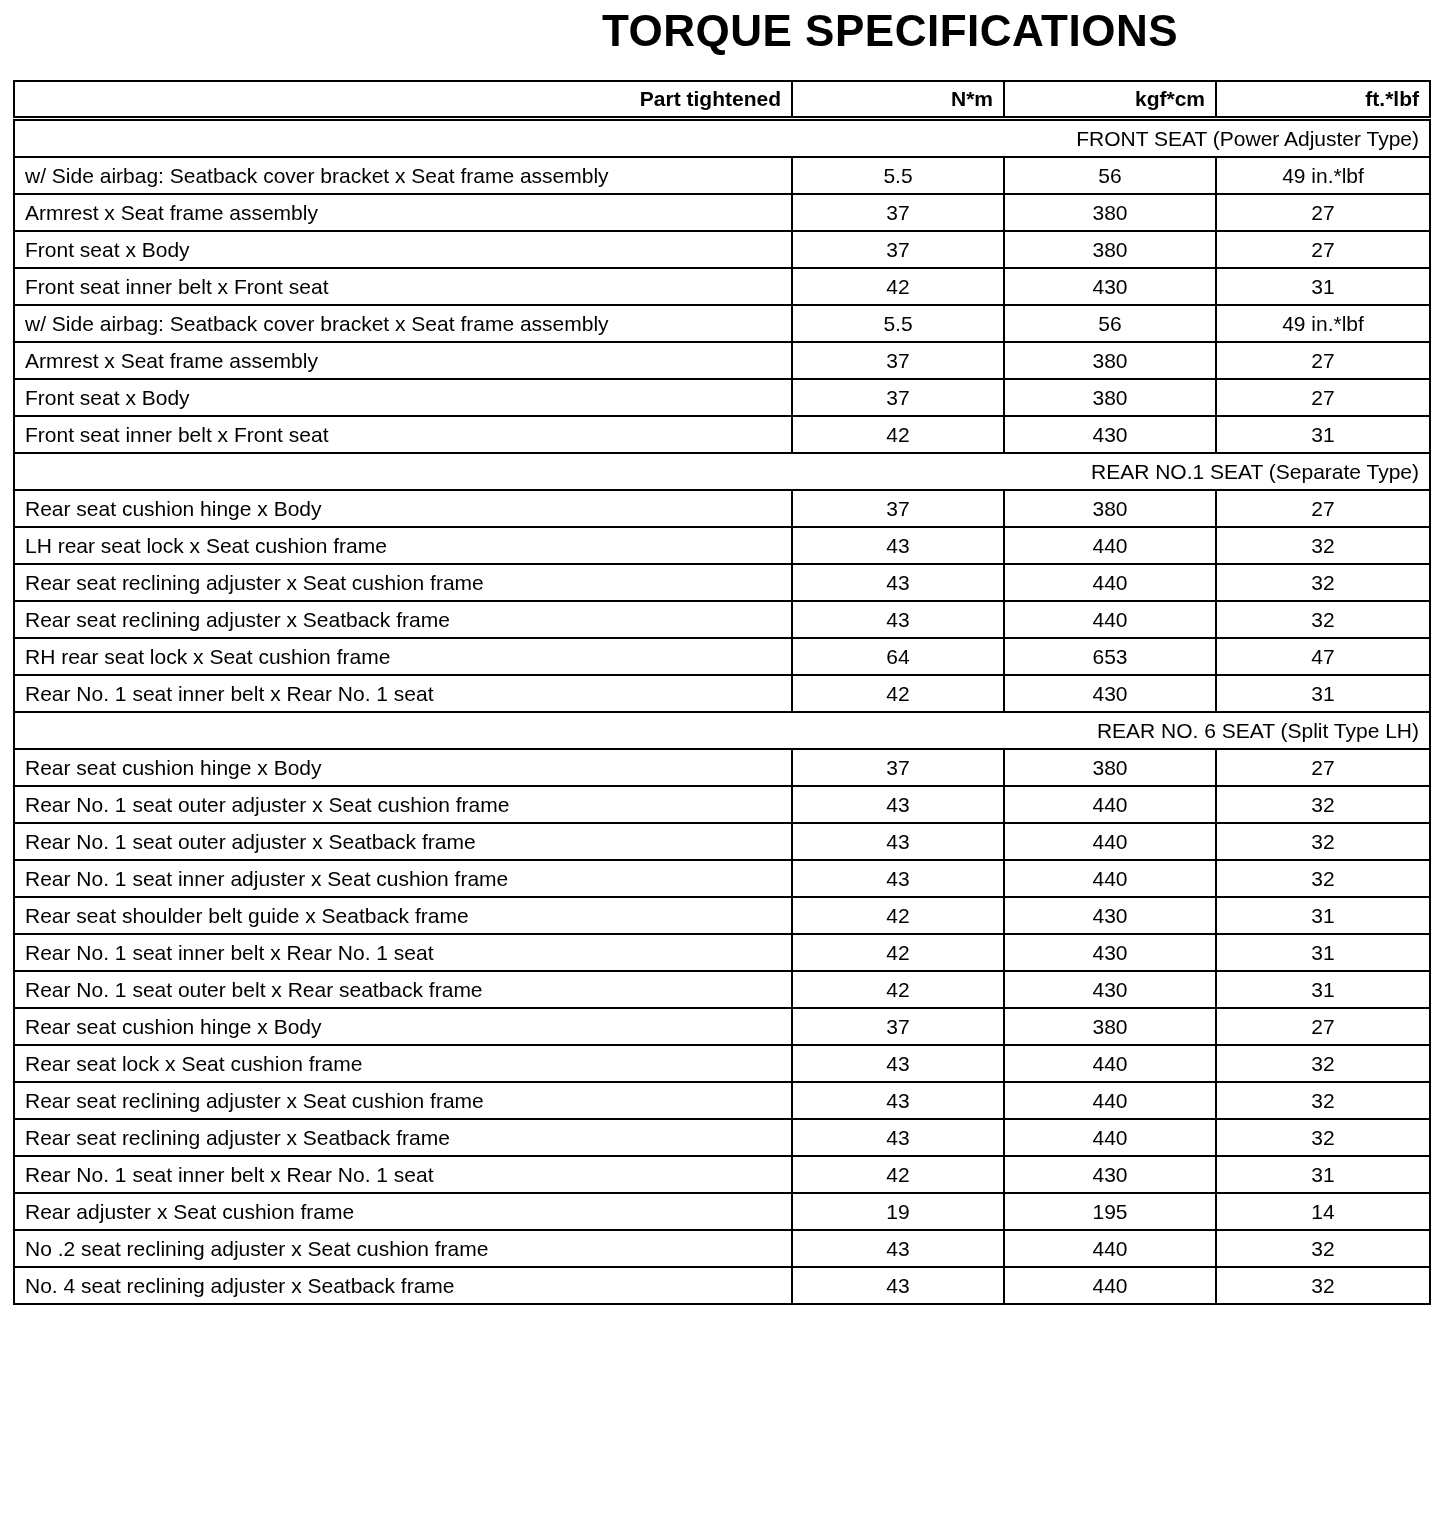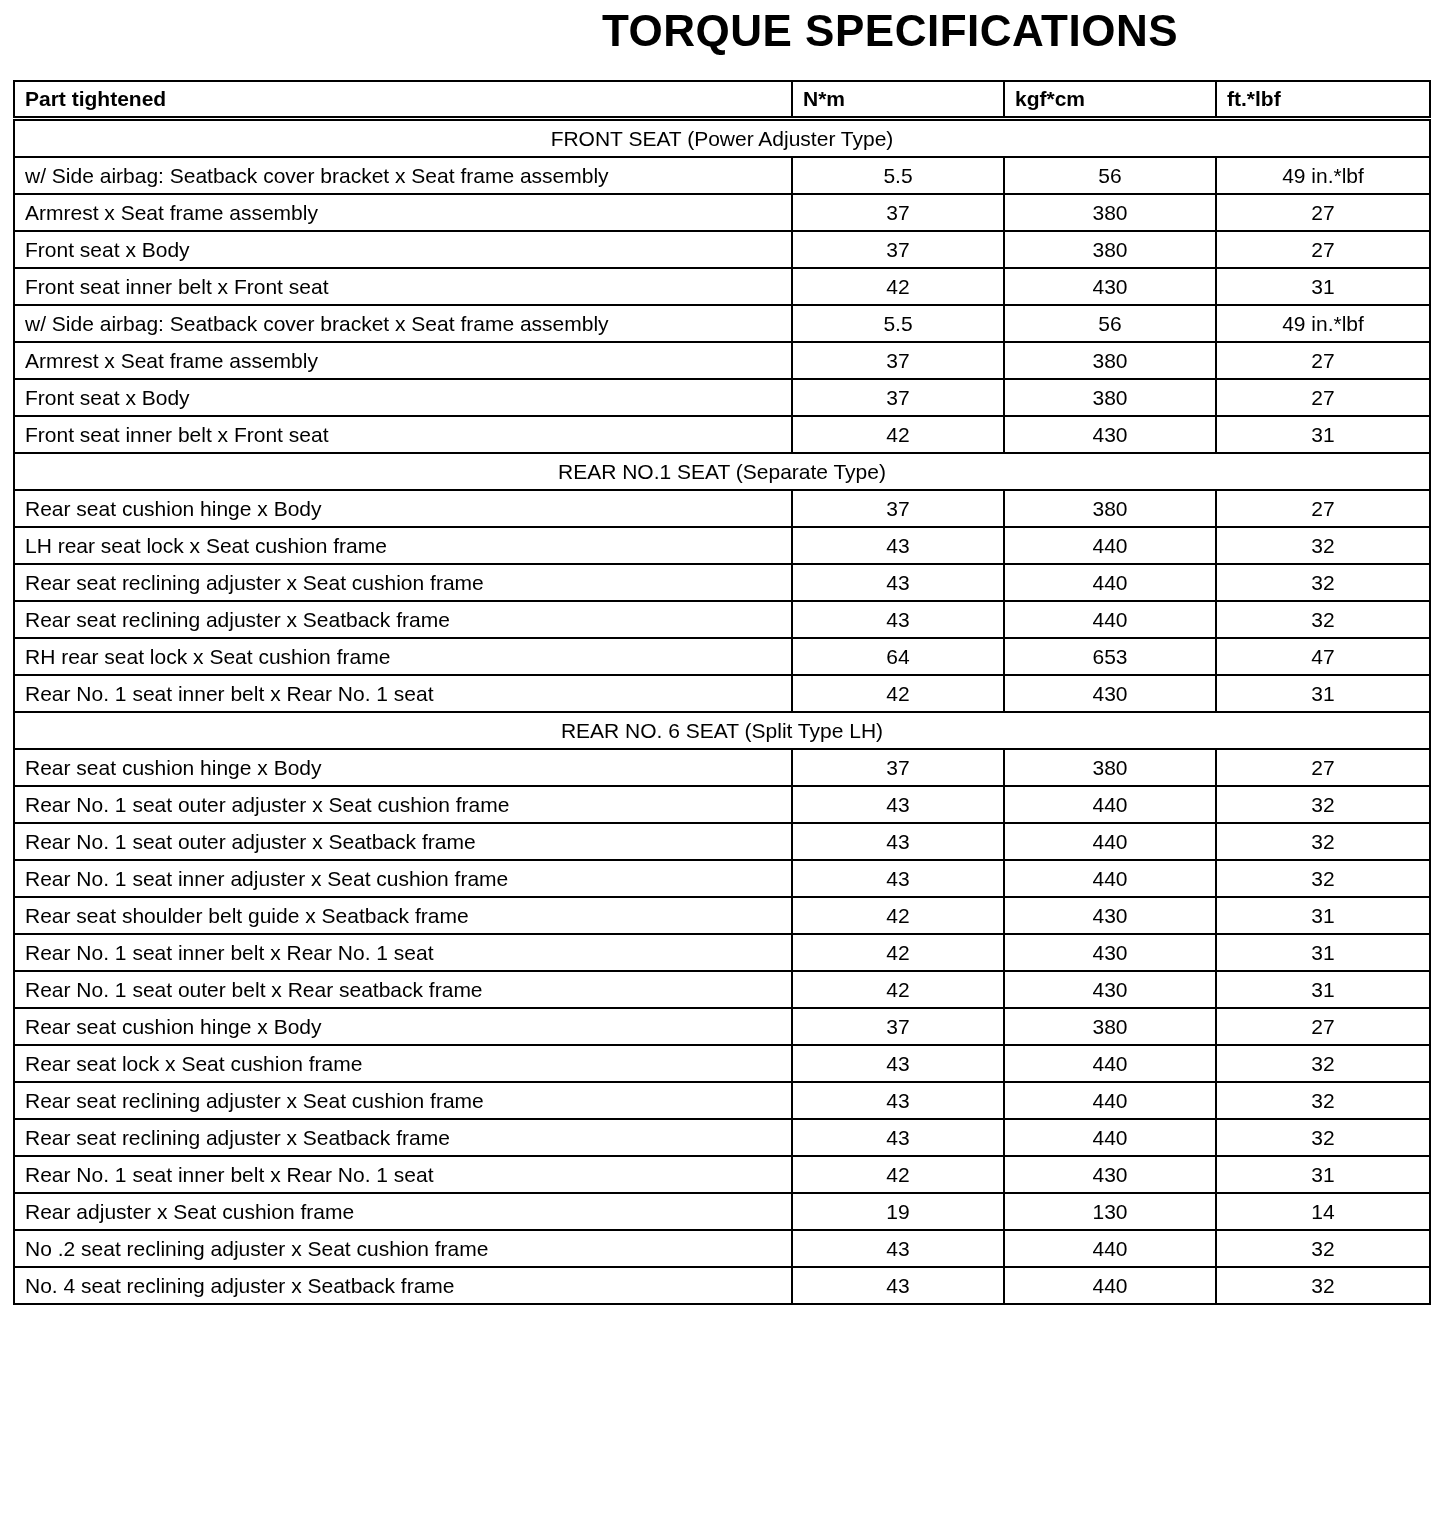--- a/index.html
+++ b/index.html
@@ -1,22 +1,22 @@
 <!DOCTYPE html>
 <html><head>
 <meta charset="utf-8">
 <style>
   html, body { margin:0; padding:0; background:#ffffff; }
   body { width:1456px; height:1538px; position:relative; font-family:"Liberation Sans", sans-serif; color:#000; overflow:hidden; }
   .title { position:absolute; left:0; width:1780px; top:6px; text-align:center; font-weight:bold; font-size:44px; letter-spacing:0.5px; }
   table.spec { position:absolute; left:13px; top:80px; width:1418px; border-collapse:collapse; table-layout:fixed; }
   table.spec td, table.spec th { border:2px solid #000; padding:0 10px; height:35px; font-size:21px; font-weight:normal; white-space:nowrap; overflow:hidden; }
-  table.spec thead th { font-weight:bold; text-align:left; border-bottom:5px double #000; height:34px; }
+  table.spec thead th { font-weight:bold; text-align:right; border-bottom:5px double #000; height:34px; }
   table.spec td.num { text-align:center; }
-  table.spec tr.section td { text-align:center;margin-top:22px; }
+  table.spec tr.section td { text-align:right;margin-top:22px; }
   col.c1 { width:778px; } col.c2 { width:212px; } col.c3 { width:212px; } col.c4 { width:214px; }
 </style>
 </head>
 <body>
 
 <div class="title">TORQUE SPECIFICATIONS</div>
 
 <table class="spec">
   <colgroup>
       <col class="c1">
@@ -194,21 +194,21 @@
       </tr>
       <tr>
         <td>Rear No. 1 seat inner belt x Rear No. 1 seat</td>
         <td class="num">42</td>
         <td class="num">430</td>
         <td class="num">31</td>
       </tr>
       <tr>
         <td>Rear adjuster x Seat cushion frame</td>
         <td class="num">19</td>
-        <td class="num">130</td>
+        <td class="num">195</td>
         <td class="num">14</td>
       </tr>
       <tr>
         <td>No .2 seat reclining adjuster x Seat cushion frame</td>
         <td class="num">43</td>
         <td class="num">440</td>
         <td class="num">32</td>
       </tr>
       <tr>
         <td>No. 4 seat reclining adjuster x Seatback frame</td>

